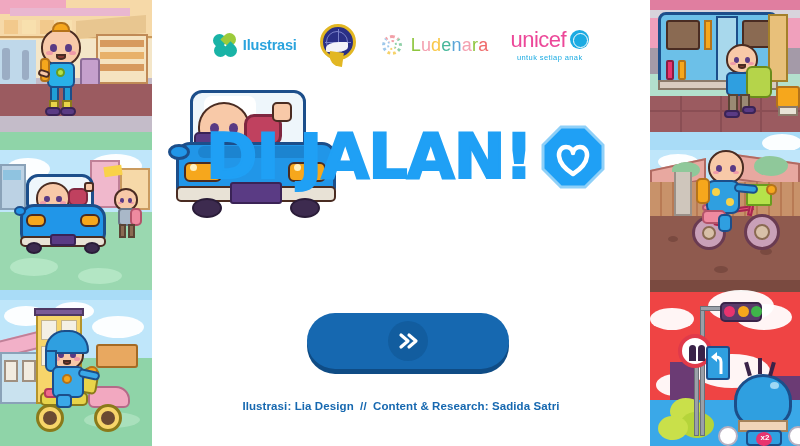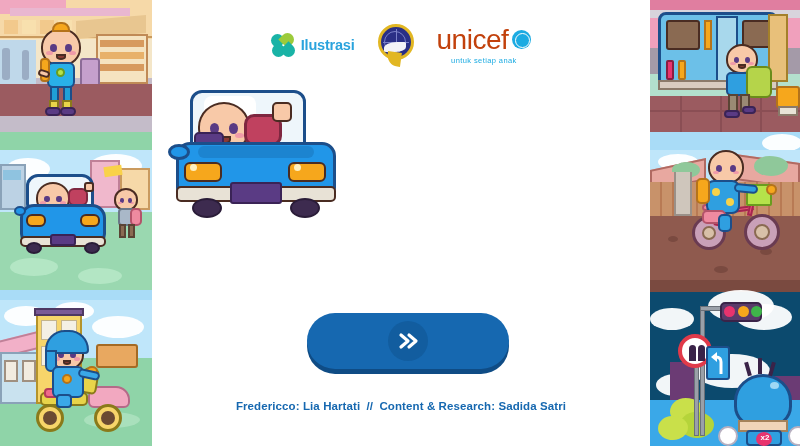--- a/index.html
+++ b/index.html
@@ -32,21 +32,21 @@
 
   .panel {
     position: relative;
     width: 100%;
     overflow: hidden;
   }
   .street   { background: linear-gradient(#f3b9cd 0%, #f3b9cd 34%, #b3e0cd 34%, #b3e0cd 58%, #9b5b60 58%, #9b5b60 100%); }
   .shopfront{ background: linear-gradient(#f6d9a8 0%, #f6d9a8 26%, #f4e6c8 26%, #f4e6c8 52%, #c4bcc9 52%, #c4bcc9 76%, #a86c7a 76%, #a86c7a 100%); }
   .grassroad{ background: linear-gradient(#bfe6fa 0%, #bfe6fa 46%, #9ad8b0 46%, #9ad8b0 100%); }
   .dirtyard { background: linear-gradient(#bfe6fa 0%, #bfe6fa 24%, #d8a59b 24%, #d8a59b 46%, #8f5a4e 46%, #8f5a4e 100%); }
-  .yellowbg { background: #0c4a6e; }
+  .yellowbg { background: #ef4444; }
   .plazabg  { background: linear-gradient(#bfe6fa 0%, #bfe6fa 40%, #8fd4a8 40%, #8fd4a8 100%); }
 
   .cloud {
     position: absolute;
     background: #ffffff;
     border-radius: 50%;
     opacity: .95;
   }
   .blob {
     position: absolute;
@@ -250,22 +250,22 @@
   .lu-e { color: #48b89b; }
   .lu-n { color: #5aa5d8; }
   .lu-a { color: #f4a0b0; }
   .lu-r { color: #8ec63f; }
   .lu-a2{ color: #ef6a6a; }
 
   
   .unicef-block { text-align: center; }
   .unicef-top { display: flex; align-items: center; gap: 4px; }
   .unicef-word {
-    font-size: 28px;
-    color: #c2410c;
+    font-size: 22px;
+    color: #ec4899;
     letter-spacing: -.5px;
     line-height: 1;
   }
   .unicef-emblem {
     width: 19px; height: 19px;
     border-radius: 50%;
     background: #1cabe2;
     position: relative;
   }
   .unicef-emblem::before {
@@ -650,20 +650,27 @@
 
       <div class="logo">
         <span class="globe-mark">
           <span class="globe-ball"></span>
           <span class="globe-arc"></span>
           <span class="globe-wing"></span>
           <span class="globe-tail"></span>
         </span>
       </div>
 
+      <div class="logo">
+        <span class="ludenara-mark">
+          <span></span>
+            <span class="inner"></span>
+        </span>
+        <span class="ludenara-text"><span class="lu-l">L</span><span class="lu-u">u</span><span class="lu-d">d</span><span class="lu-e">e</span><span class="lu-n">n</span><span class="lu-a">a</span><span class="lu-r">r</span><span class="lu-a2">a</span></span>
+      </div>
 
       <div class="logo unicef-block">
         <div>
           <div class="unicef-top">
             <span class="unicef-word">unicef</span>
             <span class="unicef-emblem"></span>
           </div>
           <div class="unicef-tag">untuk setiap anak</div>
         </div>
       </div>
@@ -687,33 +694,42 @@
       <div class="circ" style="left:22px;top:78px;width:7px;height:7px;background:#fdf0c0;"></div>
       <div class="circ" style="left:126px;top:78px;width:7px;height:7px;background:#fdf0c0;"></div>
       <div class="bumper" style="left:8px;top:100px;width:160px;height:16px;"></div>
       <div class="plate" style="left:62px;top:96px;width:52px;height:22px;"></div>
       <div class="wheel" style="left:24px;top:112px;width:30px;height:20px;"></div>
       <div class="wheel" style="left:122px;top:112px;width:30px;height:20px;"></div>
       <div class="circ" style="left:0px;top:58px;width:22px;height:16px;background:#2196e8;border:3px solid #1c4e8a;"></div>
     </div>
 
     <div id="title-block">
+      <div id="title-row2">
+        <div class="title-line" id="title-line2">DI JALAN!</div>
+        <div id="heart-badge">
+          <svg width="66" height="66" viewBox="0 0 66 66">
+            <polygon points="21,3 45,3 63,21 63,45 45,63 21,63 3,45 3,21" fill="#1fa0f5" stroke="#8fd0f8" stroke-width="3"></polygon>
+            <path d="M33 50 C14 38 17 23 26 23 C30 23 33 26 33 29 C33 26 36 23 40 23 C49 23 52 38 33 50 Z" fill="none" stroke="#ffffff" stroke-width="4.5" stroke-linejoin="round"></path>
+          </svg>
+        </div>
+      </div>
     </div>
 
     <div id="start-button">
       <span id="start-chevron-circle">
         <svg width="22" height="20" viewBox="0 0 22 20">
           <path d="M4 4 L11 10 L4 16" stroke="#ffffff" stroke-width="3.2" fill="none" stroke-linecap="round" stroke-linejoin="round"></path>
           <path d="M12 4 L19 10 L12 16" stroke="#ffffff" stroke-width="3.2" fill="none" stroke-linecap="round" stroke-linejoin="round"></path>
         </svg>
       </span>
     </div>
 
     <div id="credits">
       <div>
-        <span>Fredericco: Lia Hartati</span>
+        <span>Ilustrasi: Lia Design</span>
         <span class="sep">//</span>
         <span>Content &amp; Research: Sadida Satri</span>
       </div>
     </div>
 
   </div>
 </div>
 
 </body></html>

